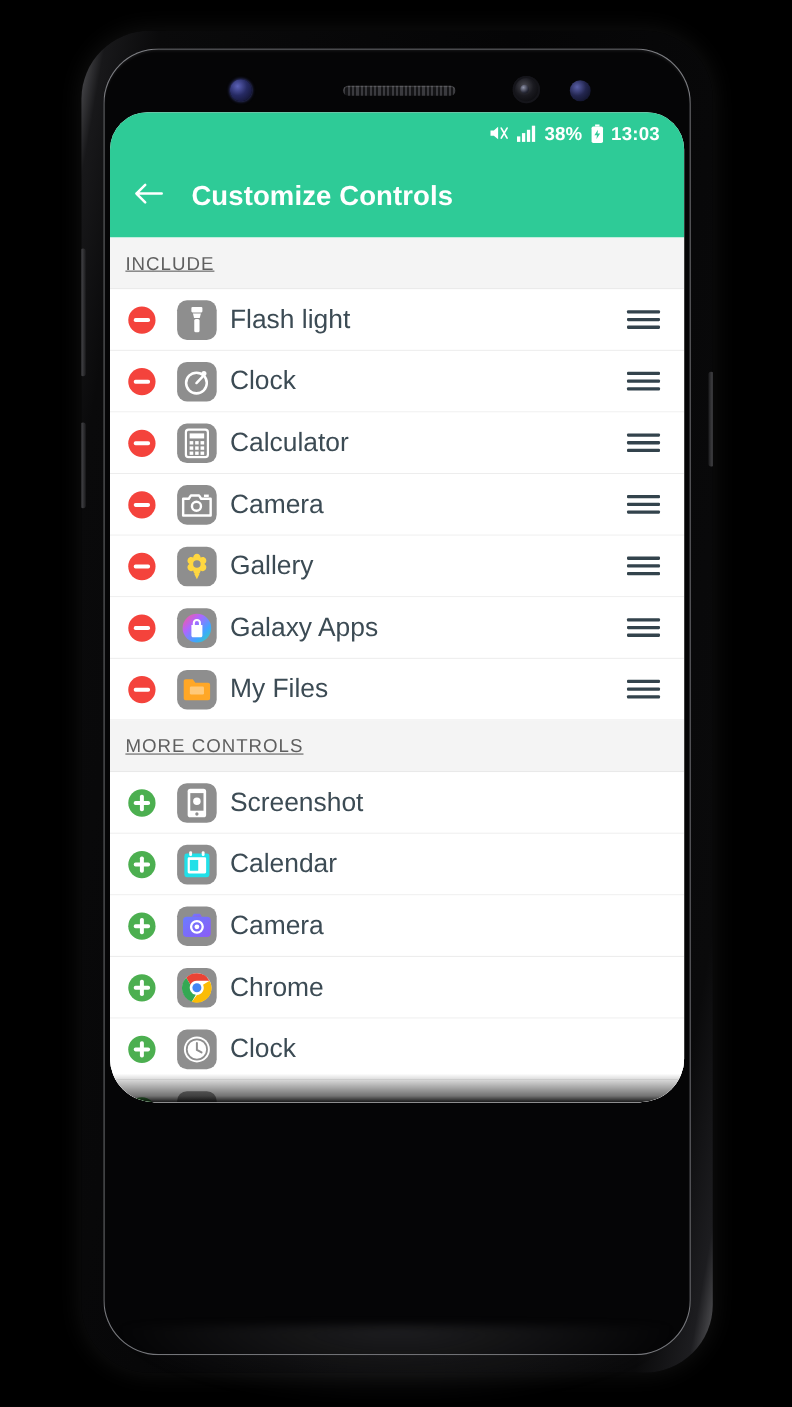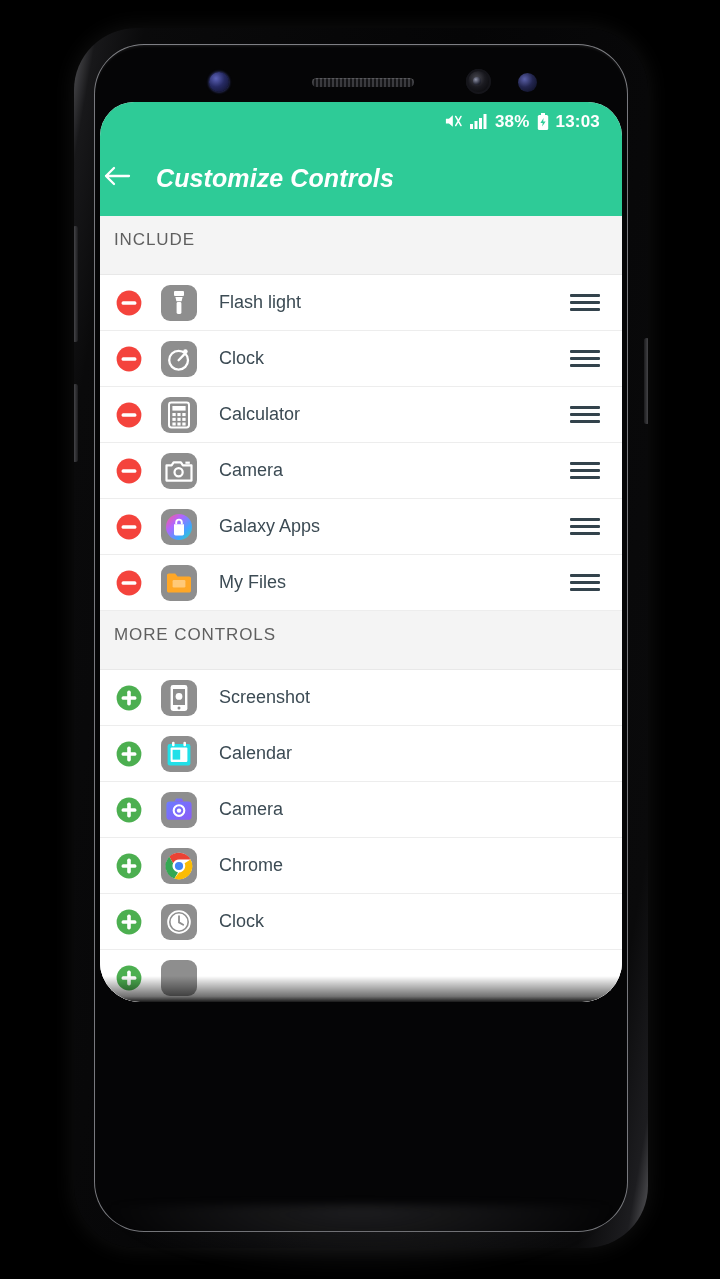--- a/index.html
+++ b/index.html
@@ -103,22 +103,22 @@
   }
   #status-bar svg { display: block; }
   .status-text { line-height: 1; }
 
   
   #app-bar {
     height: 76px;
     background: var(--accent);
     display: flex;
     align-items: center;
+    padding-left: 18px;
     gap: 22px;
-    font-style: italic;
   }
   #back-button {
     width: 34px; height: 34px;
     display: flex; align-items: center; justify-content: center;
     cursor: pointer; flex: none;
   }
   #app-bar-title {
     color: #ffffff;
     font-size: 25px;
     font-weight: bold;
@@ -138,47 +138,48 @@
   #description span { display: block; }
 
   
   #controls-list {
     height: 836px;
     overflow: hidden;
     background: #ffffff;
   }
   .section-header {
     background: #f4f4f4;
-    padding: 14px 0 24px 14px;
+    padding: 14px 0 12px 14px;
     font-size: 17px;
     letter-spacing: .9px;
     color: #5f5f5f;
     border-bottom: 1px solid #e8e8e8;
+    text-decoration: underline;
   }
   .control-row {
     height: 56px;
     display: flex;
     align-items: center;
     padding: 0 22px 0 14px;
     border-bottom: 1px solid #ededed;
     background: #ffffff;
   }
   .toggle-btn { width: 30px; height: 30px; flex: none; cursor: pointer; }
   .app-icon {
     width: 36px; height: 36px;
     margin-left: 17px;
     border-radius: 9px;
     background: #8e8e8e;
     flex: none;
     display: flex; align-items: center; justify-content: center;
     overflow: hidden;
   }
   .control-label {
-    margin-left: 22px;
-    font-size: 18px;
+    margin-left: 12px;
+    font-size: 24px;
     color: #3c4b54;
     flex: 1 1 auto;
     white-space: nowrap;
     overflow: hidden;
   }
   .drag-handle { width: 30px; flex: none; cursor: grab; }
   .drag-handle span {
     display: block; height: 3px; background: #33434c;
     border-radius: 1px; margin: 4px 0;
   }
@@ -343,20 +344,41 @@
             <span></span>
           </div>
         </div>
         <div class="control-row">
           <div class="toggle-btn"><svg width="30" height="30" viewBox="0 0 30 30">
               <circle cx="15" cy="15" r="12.4" fill="#f4433c"></circle>
               <rect x="7.6" y="13.2" width="14.8" height="3.6" rx="1.6" fill="#fff"></rect>
             </svg></div>
           <div class="app-icon">
             <svg width="28" height="28" viewBox="0 0 28 28">
+              <g fill="#ffd740">
+                <path d="M14 2.4c2 0 3.3 1.6 3.3 3.5 1.7-1 3.8-.6 4.8 1.1s.4 3.8-1.3 4.8c1.7 1 2.3 3.1 1.3 4.8s-3.1 2.1-4.8 1.1c0 2-1.3 3.5-3.3 3.5s-3.3-1.5-3.3-3.5c-1.7 1-3.8.6-4.8-1.1s-.4-3.8 1.3-4.8c-1.7-1-2.3-3.1-1.3-4.8s3.1-2.1 4.8-1.1c0-1.9 1.3-3.5 3.3-3.5z"></path>
+              </g>
+              <circle cx="14" cy="11.8" r="3.4" fill="#8e8e8e"></circle>
+              <path d="M11.5 20.6l2.5 5 2.5-5z" fill="#ffd740"></path>
+            </svg>
+          </div>
+          <div class="control-label">Gallery</div>
+          <div class="drag-handle">
+            <span></span>
+            <span></span>
+            <span></span>
+          </div>
+        </div>
+        <div class="control-row">
+          <div class="toggle-btn"><svg width="30" height="30" viewBox="0 0 30 30">
+              <circle cx="15" cy="15" r="12.4" fill="#f4433c"></circle>
+              <rect x="7.6" y="13.2" width="14.8" height="3.6" rx="1.6" fill="#fff"></rect>
+            </svg></div>
+          <div class="app-icon">
+            <svg width="28" height="28" viewBox="0 0 28 28">
               <defs>
                 <linearGradient id="gx" x1="0" y1="0" x2="1" y2="1">
                   <stop offset="0%" stop-color="#ff5a8a"></stop>
                   <stop offset="35%" stop-color="#b065ff"></stop>
                   <stop offset="70%" stop-color="#3ea7ff"></stop>
                   <stop offset="100%" stop-color="#35d6a8"></stop>
                 </linearGradient>
               </defs>
               <circle cx="14" cy="14" r="13" fill="url(#gx)"></circle>
               <path d="M9 11.2h10v9.6c0 .9-.7 1.6-1.6 1.6h-6.8c-.9 0-1.6-.7-1.6-1.6z" fill="#fff"></path>

